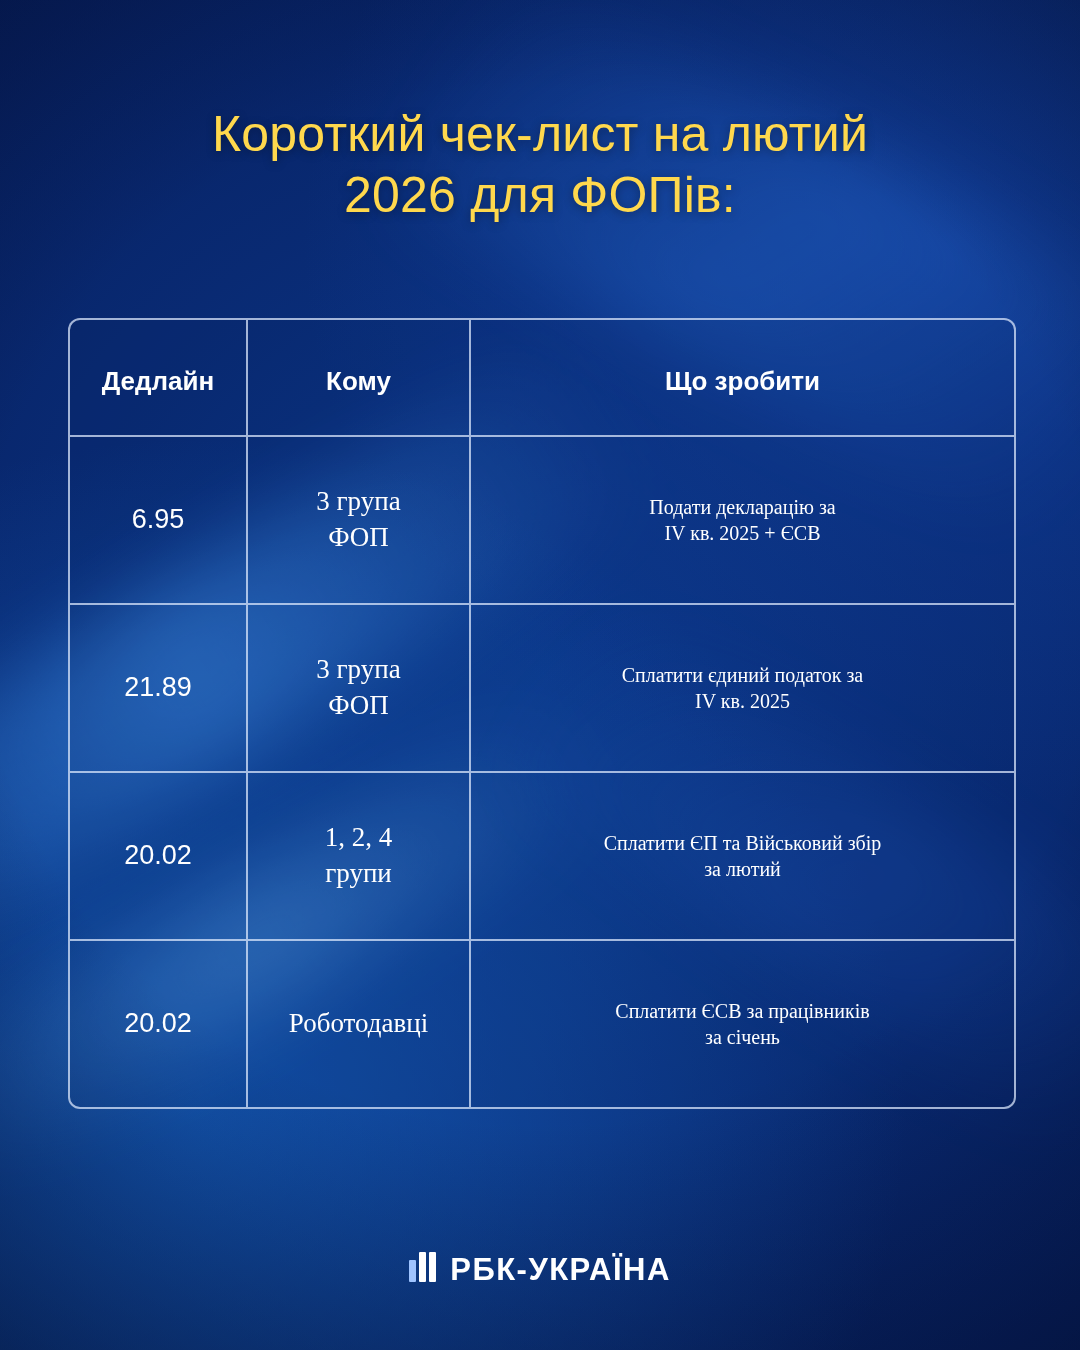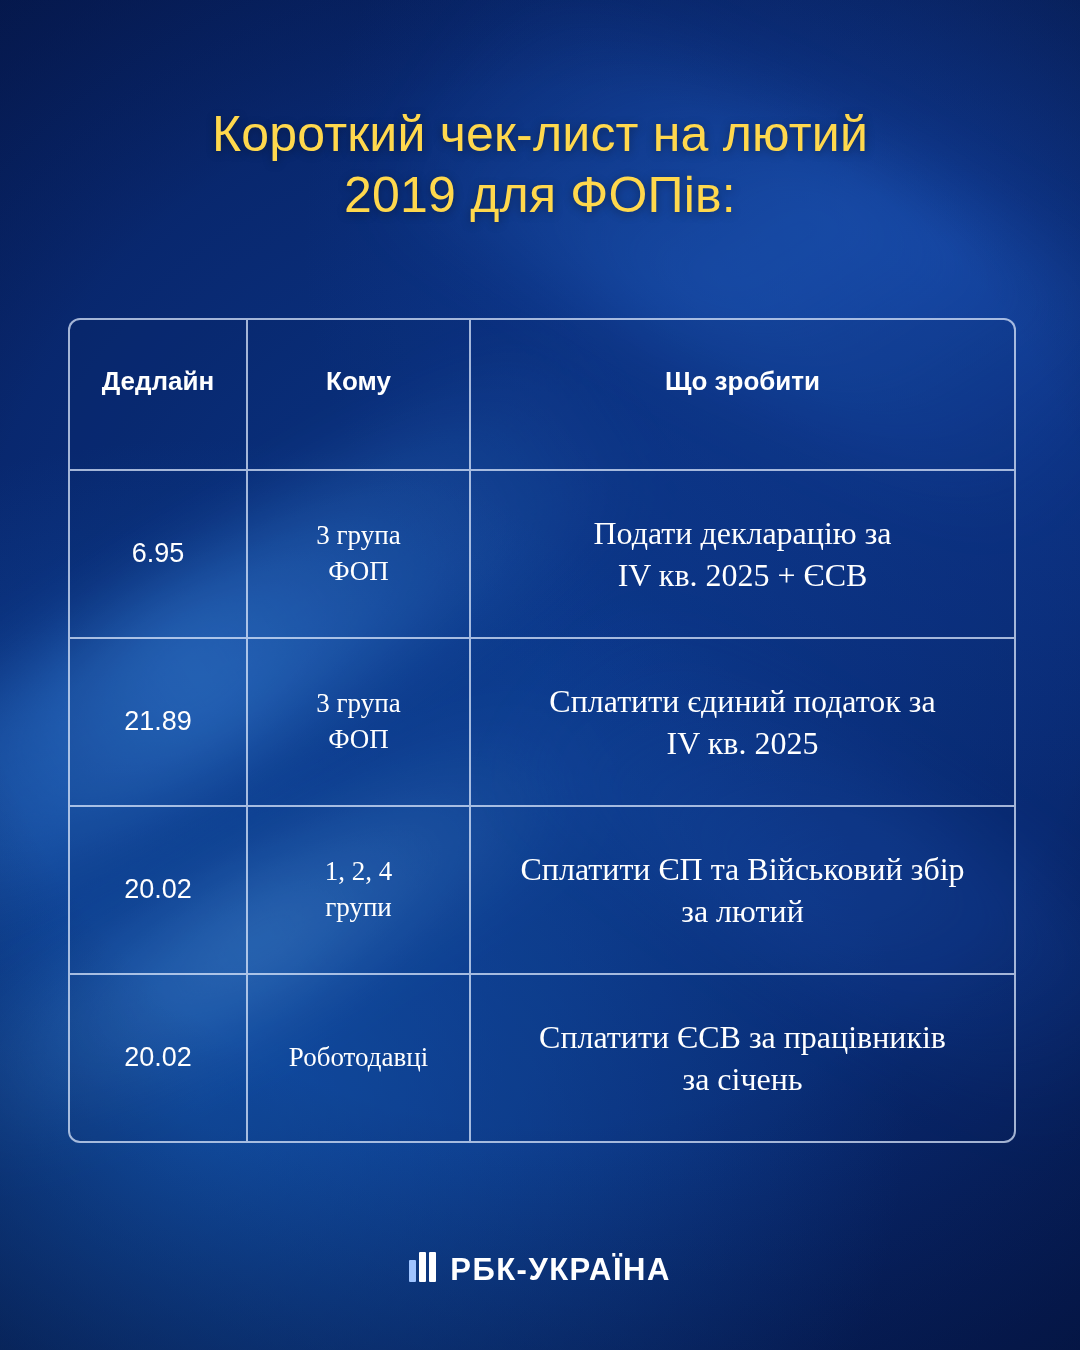--- a/index.html
+++ b/index.html
@@ -99,40 +99,40 @@
     table-layout: fixed;
     color: #ffffff;
   }
   col.c-deadline { width: 177px; }
   col.c-who      { width: 223px; }
   col.c-what     { width: 544px; }
 
   thead th {
     font-size: 26px;
     font-weight: bold;
-    padding: 46px 10px 72px;
+    padding: 46px 10px 38px;
     text-align: center;
     border-bottom: 2px solid rgba(225,235,255,0.72);
     vertical-align: middle;
   }
   thead th + th { border-left: 2px solid rgba(225,235,255,0.72); }
 
   tbody td {
     font-size: 27px;
     font-weight: normal;
     text-align: center;
     vertical-align: middle;
     padding: 28px 12px;
     line-height: 1.32;
     height: 110px;
   }
   tbody td + td { border-left: 2px solid rgba(225,235,255,0.72); font-family: Liberation Serif, serif; }
   tbody tr + tr td { border-top: 2px solid rgba(225,235,255,0.72); }
   tbody tr:first-child td { border-top: none; }
-  td.what { font-size: 32px; border-radius: 8px; }
+  td.what { font-size: 20px; border-radius: 8px; }
 
   
   .footer {
     position: absolute;
     left: 0;
     right: 0;
     bottom: 62px;
     display: flex;
     justify-content: center;
     gap: 14px;
@@ -167,21 +167,21 @@
   <div class="bg-streak streak-2"></div>
   <div class="bg-streak streak-3"></div>
   <div class="bg-streak streak-4"></div>
   <div class="vignette"></div>
 </div>
 
 <div class="page">
 
   <div class="title">
     <span>Короткий чек-лист на лютий</span>
-    <span class="line2">2019 для ФОПів:</span>
+    <span class="line2">2026 для ФОПів:</span>
   </div>
 
   <div class="table-wrap">
     <table>
       <colgroup>
         <col class="c-deadline">
         <col class="c-who">
         <col class="c-what">
       </colgroup>
       <thead>

